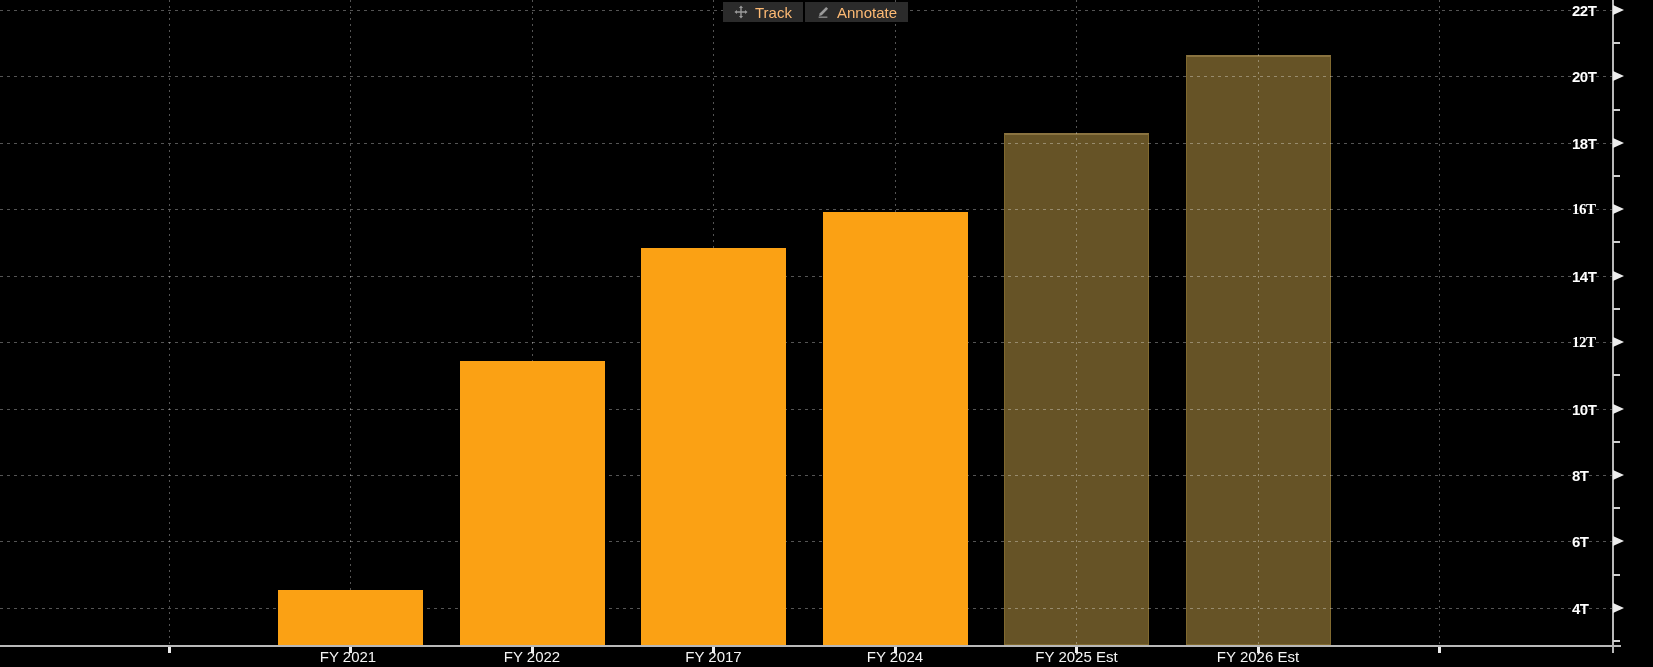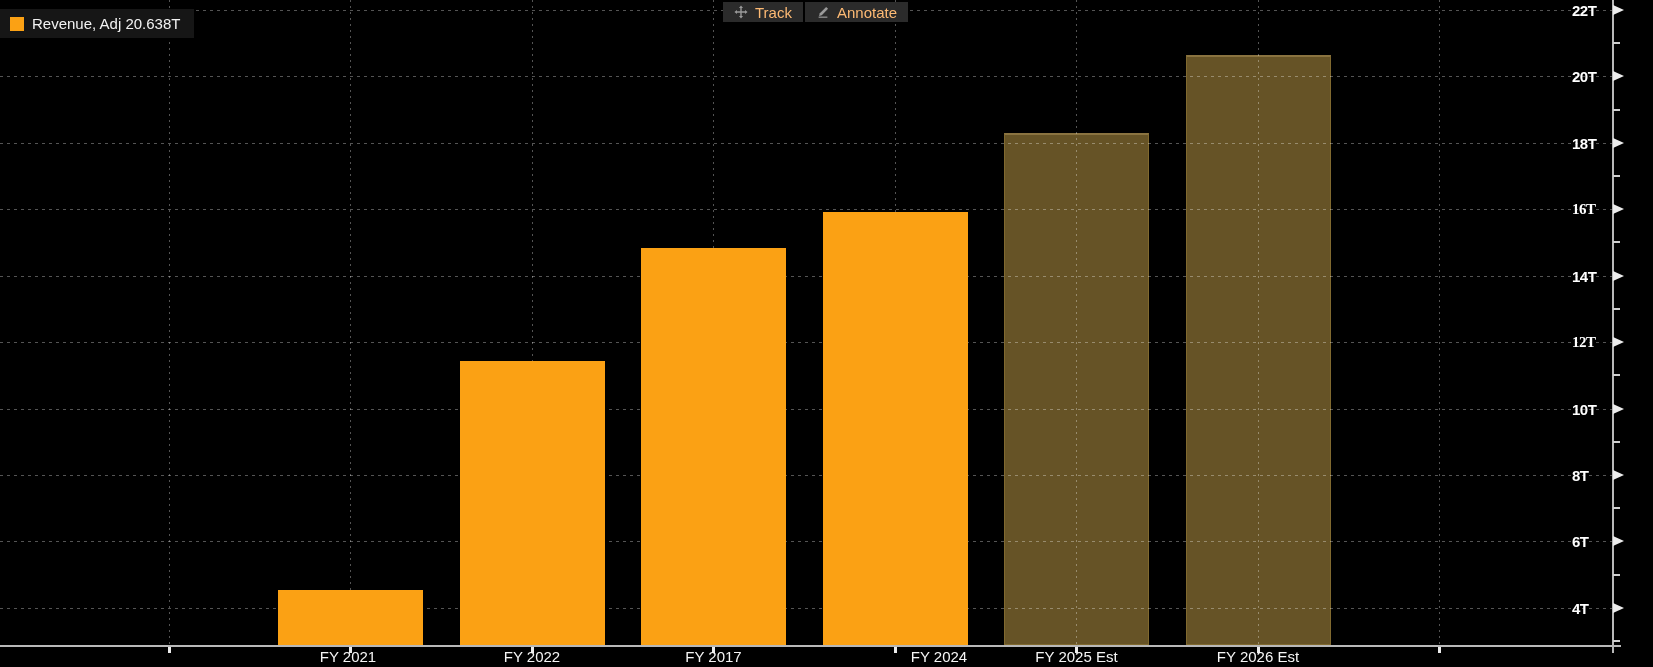--- a/index.html
+++ b/index.html
@@ -59,24 +59,20 @@
       <div class="vgrid" style="left: 1439px;"></div>
       <div class="bar" style="left: 278px; width: 145px; height: 55.466px; background: rgb(251, 161, 20);"></div>
       <div class="bar" style="left: 459.5px; width: 145px; height: 283.973px; background: rgb(251, 161, 20);"></div>
       <div class="bar" style="left: 641px; width: 145px; height: 396.565px; background: rgb(251, 161, 20);"></div>
       <div class="bar" style="left: 822.5px; width: 145px; height: 432.768px; background: rgb(251, 161, 20);"></div>
     </div>
 
   <div class="x-axis-line"></div>
   <div class="y-axis-line"></div>
 
-  <div class="legend">
-    <span class="swatch" id="legend-swatch" style="background: rgb(251, 161, 20);"></span>
-    <span class="legend-text">Revenue, Adj 20.638T</span>
-  </div>
 
   <div class="toolbar">
     <button class="tbtn">
       <span style="display:flex;">
         <svg width="14" height="14" viewBox="0 0 16 16" fill="#9a9a9a">
           <path d="M8 0.5 L10.3 3.4 H8.8 V7.2 H12.6 V5.7 L15.5 8 L12.6 10.3 V8.8 H8.8 V12.6 H10.3 L8 15.5 L5.7 12.6 H7.2 V8.8 H3.4 V10.3 L0.5 8 L3.4 5.7 V7.2 H7.2 V3.4 H5.7 Z"></path>
         </svg>
       </span>
       <span>Track</span>
     </button>
@@ -122,19 +118,19 @@
     <div class="y-minor" style="top: 108.604px;"></div>
     <div class="y-minor" style="top: 42.1771px;"></div>
     <div class="x-tick" style="left: 167.5px;"></div>
     <div class="x-tick" style="left: 349px;"></div>
     <div class="x-label" style="left: 348px;">FY 2021</div>
     <div class="x-tick" style="left: 530.5px;"></div>
     <div class="x-label" style="left: 532px; text-align: center;">FY 2022</div>
     <div class="x-tick" style="left: 712px;"></div>
     <div class="x-label" style="left: 713.5px;">FY 2017</div>
     <div class="x-tick" style="left: 893.5px;"></div>
-    <div class="x-label" style="left: 895px; margin-left: 44px;">FY 2024</div>
+    <div class="x-label" style="left: 895px;">FY 2024</div>
     <div class="x-tick" style="left: 1075px;"></div>
     <div class="x-label" style="left: 1076.5px;">FY 2025 Est</div>
     <div class="x-tick" style="left: 1256.5px;"></div>
     <div class="x-label" style="left: 1258px;">FY 2026 Est</div>
     <div class="x-tick" style="left: 1438px;"></div>
   </div>
 
 </body></html>

